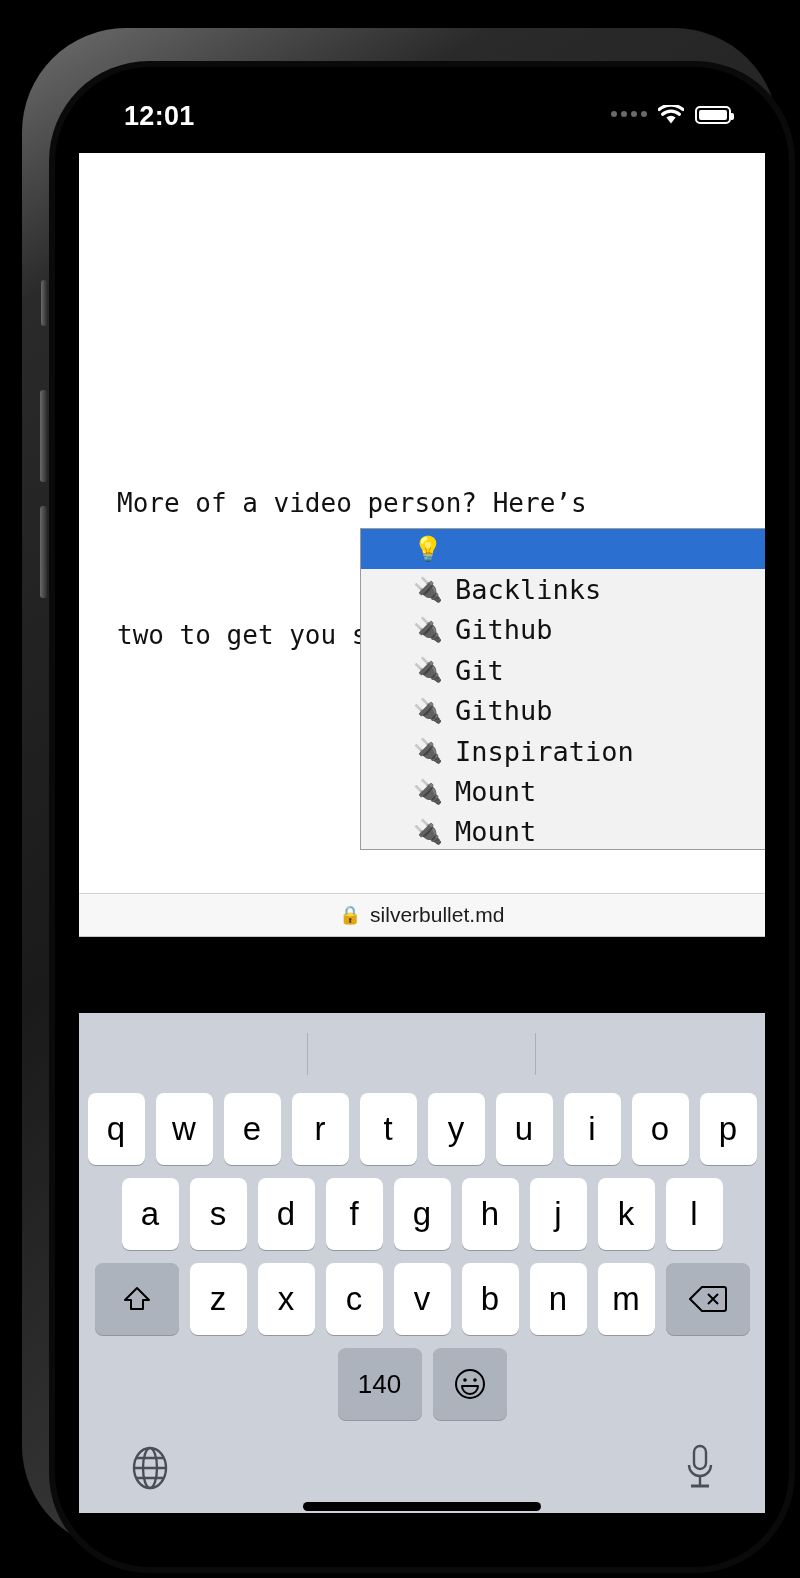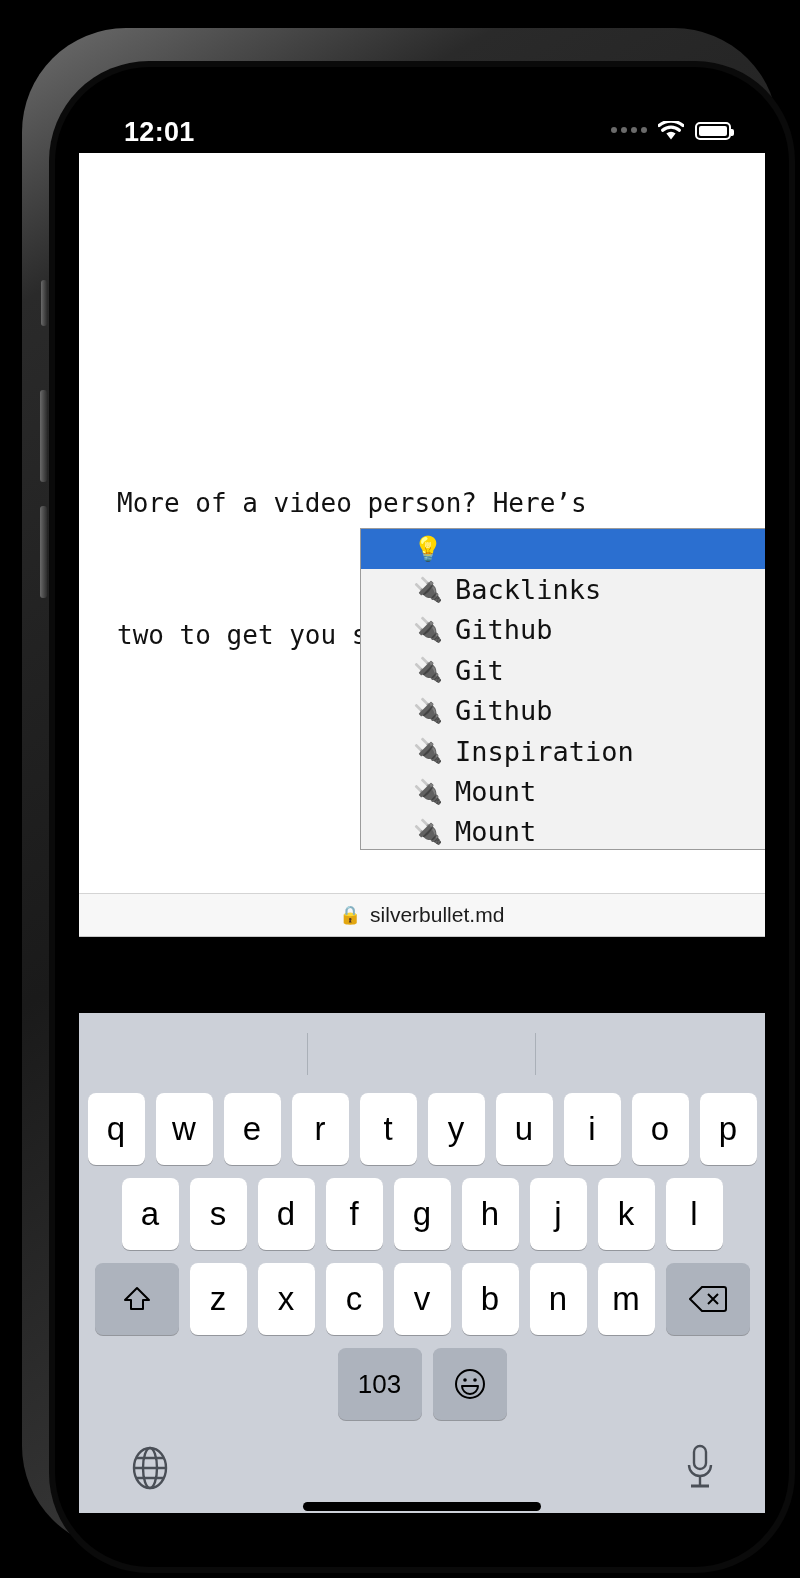--- a/index.html
+++ b/index.html
@@ -42,21 +42,21 @@
   
   .screen {
     position: absolute; left: 41px; top: 47px;
     width: 718px; height: 1484px;
     border-radius: 88px;
     background: #000; overflow: hidden;
   }
 
   
   .statusbar {
-    position: absolute; left: 0; top: 16px; width: 718px; height: 78px;
+    position: absolute; left: 0; top: 0; width: 718px; height: 78px;
     color: #fff;
   }
   .status-time {
     position: absolute; left: 61px; top: 26px;
     font-size: 27px; font-weight: bold; letter-spacing: 0.3px;
     font-family: "Liberation Sans", sans-serif;
   }
   .status-right { position: absolute; right: 50px; top: 30px; display: flex; align-items: center; gap: 11px; }
   .sig-dots { display: flex; gap: 4px; align-items: flex-end; padding-bottom: 2px;}
   .sig-dots i { display: block; width: 6px; height: 6px; border-radius: 50%; background: #6a6a6a; }
@@ -377,21 +377,21 @@
           <div class="key bk">
             <svg width="38" height="28" viewBox="0 0 38 28">
                 <path d="M13 2 H35 a2 2 0 0 1 2 2 v20 a2 2 0 0 1 -2 2 H13 L1 14 Z" fill="none" stroke="#000" stroke-width="2"></path>
                 <path d="M19 9 L29 19 M29 9 L19 19" stroke="#000" stroke-width="2"></path>
               </svg>
           </div>
         </div>
 
         <div class="krow r4">
           <div class="key num">
-              <span>103</span>
+              <span>140</span>
             </div>
           <div class="key emo">
             <svg width="34" height="34" viewBox="0 0 34 34">
                 <circle cx="17" cy="17" r="14" fill="none" stroke="#000" stroke-width="2"></circle>
                 <circle cx="12" cy="13" r="1.8" fill="#000"></circle>
                 <circle cx="22" cy="13" r="1.8" fill="#000"></circle>
                 <path d="M9 19 a8 8 0 0 0 16 0 Z" fill="none" stroke="#000" stroke-width="2" stroke-linejoin="round"></path>
               </svg>
           </div>
         </div>

